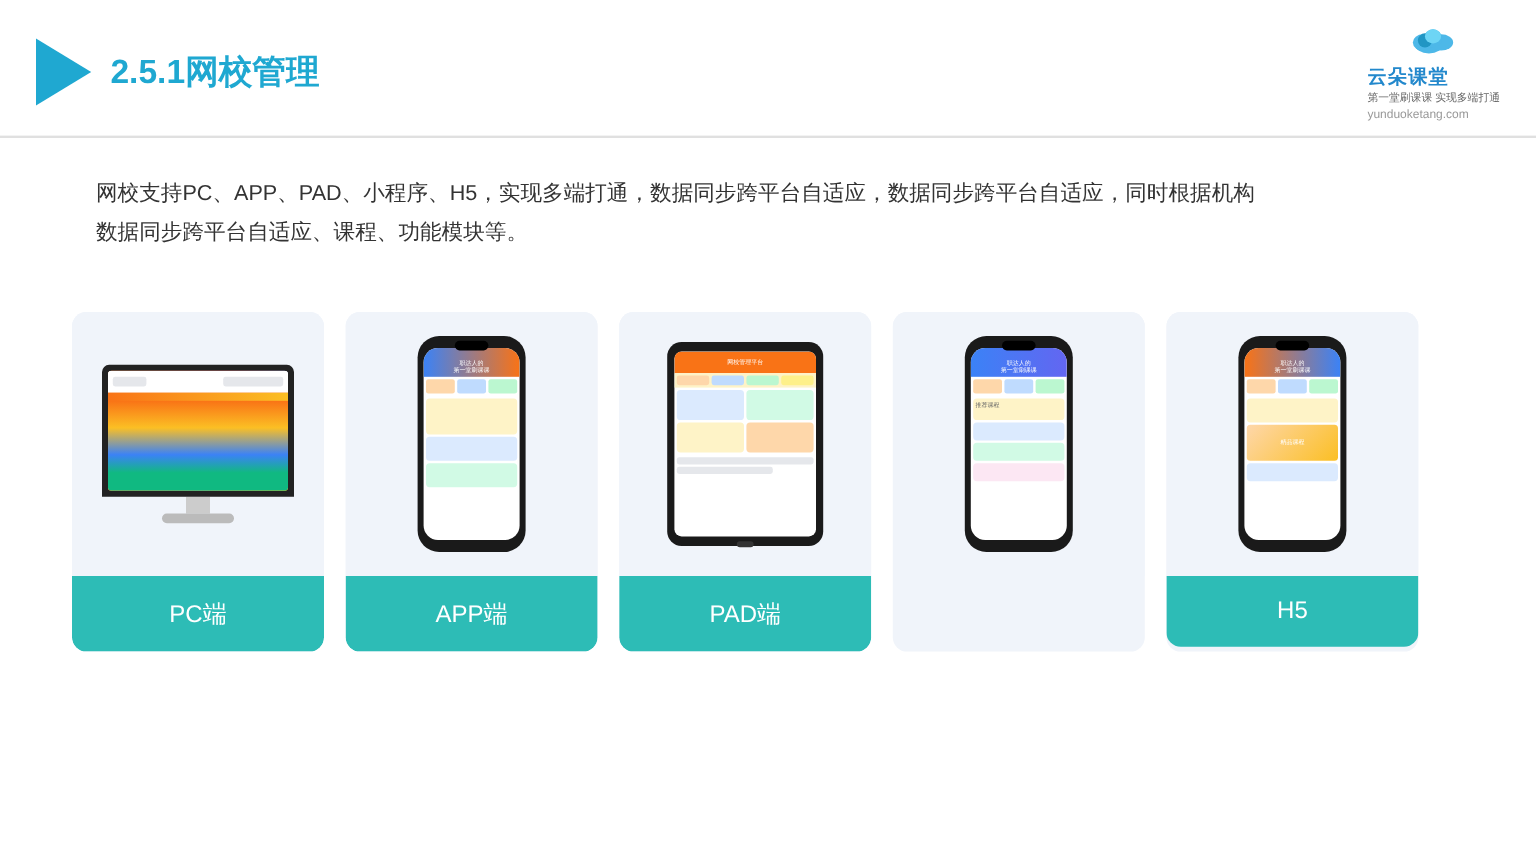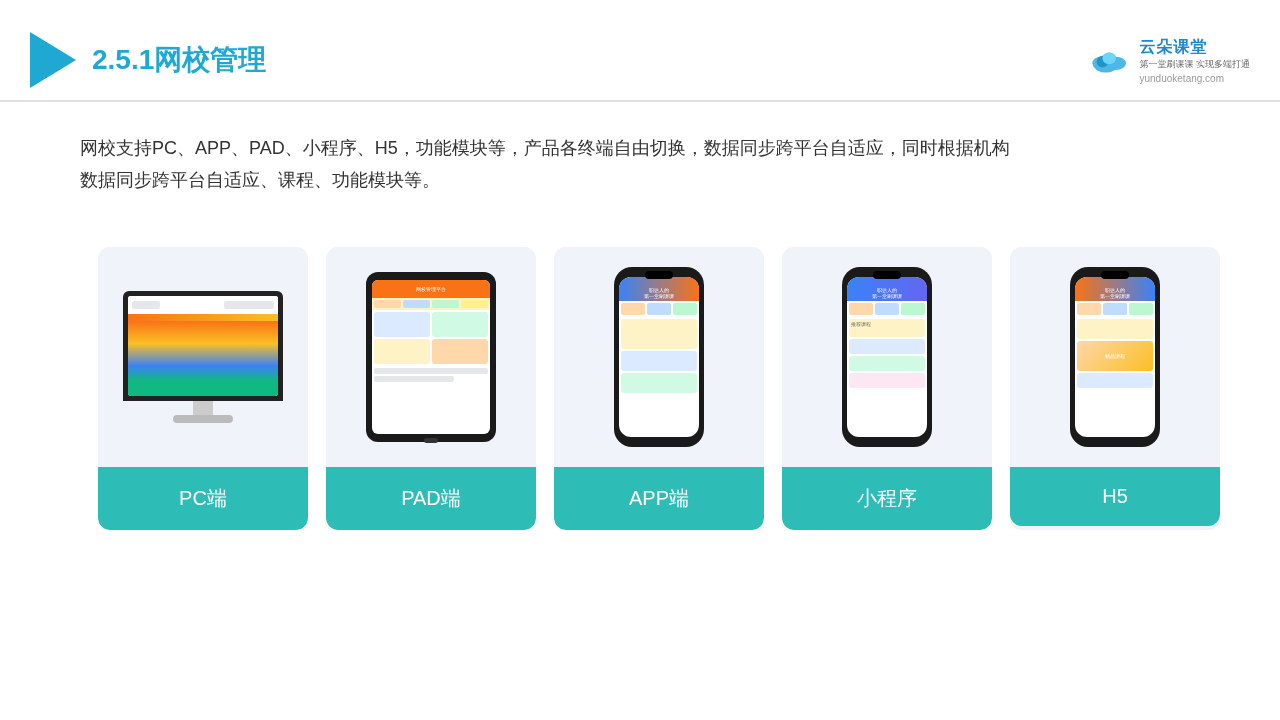--- a/index.html
+++ b/index.html
@@ -10,21 +10,21 @@
       font-family: 'Microsoft YaHei', 'PingFang SC', sans-serif;
       overflow: hidden;
       position: relative;
     }
 
     
     .header {
       display: flex;
       align-items: center;
       justify-content: space-between;
-      padding: 32px 30px 12px 30px;
+      padding: 18px 30px 12px 30px;
       border-bottom: 2px solid #e0e0e0;
     }
     .header-left {
       display: flex;
       align-items: center;
       gap: 16px;
     }
     .logo-triangle {
       width: 0;
       height: 0;
@@ -42,20 +42,21 @@
     }
     .header-right {
       display: flex;
       flex-direction: column;
       align-items: center;
     }
     .brand-logo {
       display: flex;
       align-items: center;
       gap: 8px;
+      flex-direction: column;
     }
     .cloud-icon {
       width: 42px;
       height: 28px;
     }
     .brand-text-right {
       display: flex;
       flex-direction: column;
       align-items: flex-start;
     }
@@ -81,21 +82,21 @@
     .description {
       padding: 30px 80px 10px 80px;
       font-size: 18px;
       color: #333;
       line-height: 1.8;
     }
 
     
     .cards-section {
       display: flex;
-      justify-content: flex-end;
+      justify-content: flex-start;
       gap: 18px;
       padding: 30px 60px 0 60px;
       margin-top: 10px;
     }
 
     .card {
       background: #f0f4fa;
       border-radius: 12px;
       width: 210px;
       overflow: hidden;
@@ -256,21 +257,21 @@
           <span>第一堂刷课课</span>
           <span>实现多端打通</span>
         </div>
         <div class="brand-url">yunduoketang.com</div>
       </div>
     </div>
   </div>
 </div>
 
 <div class="description">
-  <div>网校支持PC、APP、PAD、小程序、H5，功能模块等，产品各终端自由切换，数据同步跨平台自适应，同时根据机构</div>
+  <div>网校支持PC、APP、PAD、小程序、H5，实现多端打通，数据同步跨平台自适应，数据同步跨平台自适应，同时根据机构</div>
   <div>数据同步跨平台自适应、课程、功能模块等。</div>
 </div>
 
 <div class="cards-section">
 
   <div class="card">
     <div class="card-image-area">
       <div class="pc-monitor">
         <div class="monitor-frame">
           <div class="monitor-screen">
@@ -299,20 +300,44 @@
         </div>
         <div class="monitor-stand-neck"></div>
         <div class="monitor-stand-base"></div>
       </div>
     </div>
     <div class="card-label">PC端</div>
   </div>
 
   <div class="card">
     <div class="card-image-area">
+      <div class="phone-frame">
+        <div class="phone-notch"></div>
+        <div class="phone-screen">
+          <div style="height:24px;background:linear-gradient(90deg,#3b82f6,#f97316);display:flex;align-items:center;justify-content:center;padding-top:8px;">
+            <div style="font-size:5px;color:white;text-align:center;line-height:1.2;">职达人的<br>第一堂刷课课</div>
+          </div>
+          <div style="display:grid;grid-template-columns:1fr 1fr 1fr;gap:2px;padding:2px;">
+            <div style="height:12px;background:#fed7aa;border-radius:2px;"></div>
+            <div style="height:12px;background:#bfdbfe;border-radius:2px;"></div>
+            <div style="height:12px;background:#bbf7d0;border-radius:2px;"></div>
+          </div>
+          <div style="padding:2px;">
+            <div style="height:30px;background:#fef3c7;border-radius:3px;margin-bottom:2px;"></div>
+            <div style="height:20px;background:#dbeafe;border-radius:3px;margin-bottom:2px;"></div>
+            <div style="height:20px;background:#d1fae5;border-radius:3px;"></div>
+          </div>
+        </div>
+      </div>
+    </div>
+    <div class="card-label">APP端</div>
+  </div>
+
+  <div class="card">
+    <div class="card-image-area">
       <div class="tablet-frame">
         <div class="tablet-home-btn"></div>
         <div class="tablet-screen">
           <div style="height:18px;background:#f97316;display:flex;align-items:center;justify-content:center;">
             <div style="font-size:5px;color:white;text-align:center;">网校管理平台</div>
           </div>
           <div style="display:grid;grid-template-columns:1fr 1fr 1fr 1fr;gap:2px;padding:2px;background:#fef3c7;">
             <div style="height:8px;background:#fed7aa;border-radius:2px;"></div>
             <div style="height:8px;background:#bfdbfe;border-radius:2px;"></div>
             <div style="height:8px;background:#bbf7d0;border-radius:2px;"></div>
@@ -325,44 +350,20 @@
             <div style="height:25px;background:#fed7aa;border-radius:3px;"></div>
           </div>
           <div style="padding:2px;">
             <div style="height:6px;background:#e5e7eb;border-radius:2px;margin-bottom:2px;"></div>
             <div style="height:6px;background:#e5e7eb;border-radius:2px;width:70%;"></div>
           </div>
         </div>
       </div>
     </div>
     <div class="card-label">PAD端</div>
-  </div>
-
-  <div class="card">
-    <div class="card-image-area">
-      <div class="phone-frame">
-        <div class="phone-notch"></div>
-        <div class="phone-screen">
-          <div style="height:24px;background:linear-gradient(90deg,#3b82f6,#f97316);display:flex;align-items:center;justify-content:center;padding-top:8px;">
-            <div style="font-size:5px;color:white;text-align:center;line-height:1.2;">职达人的<br>第一堂刷课课</div>
-          </div>
-          <div style="display:grid;grid-template-columns:1fr 1fr 1fr;gap:2px;padding:2px;">
-            <div style="height:12px;background:#fed7aa;border-radius:2px;"></div>
-            <div style="height:12px;background:#bfdbfe;border-radius:2px;"></div>
-            <div style="height:12px;background:#bbf7d0;border-radius:2px;"></div>
-          </div>
-          <div style="padding:2px;">
-            <div style="height:30px;background:#fef3c7;border-radius:3px;margin-bottom:2px;"></div>
-            <div style="height:20px;background:#dbeafe;border-radius:3px;margin-bottom:2px;"></div>
-            <div style="height:20px;background:#d1fae5;border-radius:3px;"></div>
-          </div>
-        </div>
-      </div>
-    </div>
-    <div class="card-label">APP端</div>
   </div>
 
   <div class="card">
     <div class="card-image-area">
       <div class="phone-frame">
         <div class="phone-notch"></div>
         <div class="phone-screen">
           <div style="height:24px;background:linear-gradient(90deg,#3b82f6,#6366f1);display:flex;align-items:center;justify-content:center;padding-top:8px;">
             <div style="font-size:5px;color:white;text-align:center;line-height:1.2;">职达人的<br>第一堂刷课课</div>
           </div>
@@ -373,21 +374,20 @@
           </div>
           <div style="padding:2px;">
             <div style="height:18px;background:#fef3c7;border-radius:3px;margin-bottom:2px;font-size:5px;color:#666;padding:2px;">推荐课程</div>
             <div style="height:15px;background:#dbeafe;border-radius:3px;margin-bottom:2px;"></div>
             <div style="height:15px;background:#d1fae5;border-radius:3px;margin-bottom:2px;"></div>
             <div style="height:15px;background:#fce7f3;border-radius:3px;"></div>
           </div>
         </div>
       </div>
     </div>
-    <div class="card-label">小程序</div>
   </div>
 
   <div class="card">
     <div class="card-image-area">
       <div class="phone-frame">
         <div class="phone-notch"></div>
         <div class="phone-screen">
           <div style="height:24px;background:linear-gradient(90deg,#f97316,#3b82f6);display:flex;align-items:center;justify-content:center;padding-top:8px;">
             <div style="font-size:5px;color:white;text-align:center;line-height:1.2;">职达人的<br>第一堂刷课课</div>
           </div>

